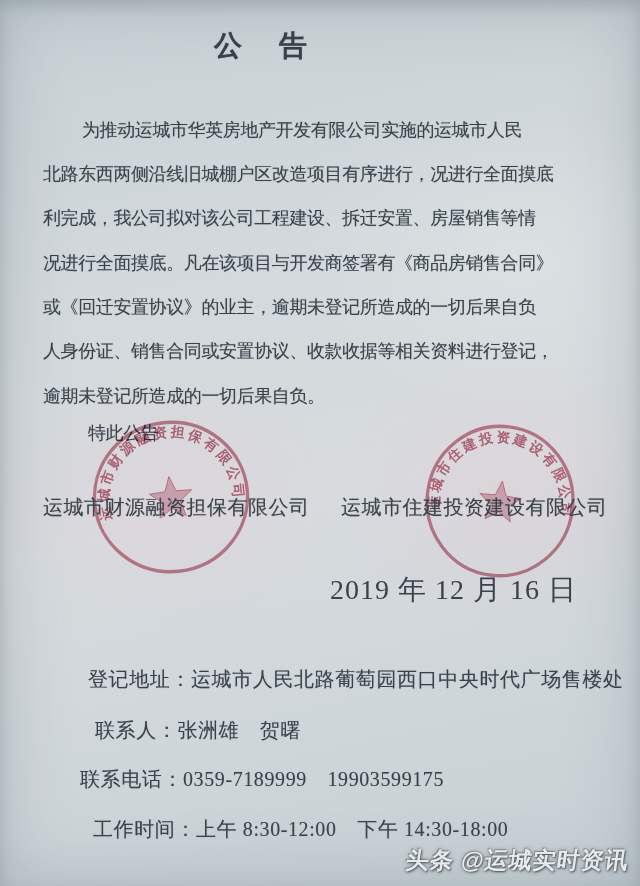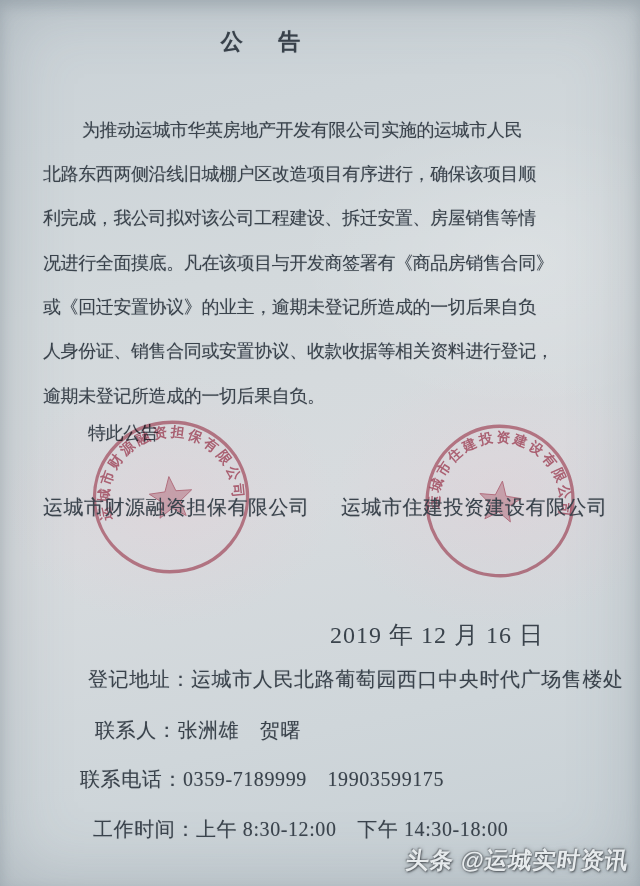--- a/index.html
+++ b/index.html
@@ -12,39 +12,39 @@
     position:relative;width:640px;height:886px;overflow:hidden;
     background:
       radial-gradient(240px 180px at 170px 500px, rgba(235,200,210,.28), transparent 70%),
       radial-gradient(240px 190px at 500px 495px, rgba(235,200,210,.28), transparent 70%),
       radial-gradient(300px 200px at 520px 260px, rgba(255,255,255,.18), transparent 75%),
       linear-gradient(168deg,#c9d1d6 0%,#d3d9dc 32%,#d7dbde 55%,#cfd6da 78%,#c6cfd4 100%);
     box-shadow:inset 0 0 70px rgba(88,104,114,.28), inset 0 6px 14px rgba(88,104,114,.25);
   }
   .title{
     position:absolute;top:27px;left:0;width:536px;text-align:center;
-    font-size:22px;font-weight:bold;letter-spacing:15px;color:#38414a;
+    font-size:28px;font-weight:bold;letter-spacing:15px;color:#38414a;
     text-shadow:0 0 1px rgba(56,65,74,.4);
   }
   .bodyline{
     position:absolute;left:43px;white-space:nowrap;
     font-size:18px;letter-spacing:-0.4px;color:#3a434c;
     text-shadow:0 0 1px rgba(58,67,76,.35);
   }
   .indent{left:82px;}
   .sig{
     position:absolute;top:494px;white-space:nowrap;
     font-size:20px;letter-spacing:0.5px;color:#3a434c;z-index:3;
     text-shadow:0 0 1px rgba(58,67,76,.35);
   }
   .sig.left{left:43px;}
   .sig.right{left:341px;}
   .date{
     position:absolute;top:571px;left:330px;white-space:nowrap;
-    font-size:24px;letter-spacing:1px;color:#3a434c;margin-top:48px;
+    font-size:28px;letter-spacing:1px;color:#3a434c;
   }
   .fline{
     position:absolute;left:44px;white-space:nowrap;
     font-size:20px;letter-spacing:0.6px;color:#3a434c;
     text-shadow:0 0 1px rgba(58,67,76,.3);
     margin-left:44px;
   }
   .seal{position:absolute;mix-blend-mode:multiply;z-index:2;}
   .seal.left{left:83px;top:413px;transform:rotate(-6deg);}
   .seal.right{left:418px;top:416px;transform:rotate(7deg);}
@@ -63,21 +63,21 @@
   }
 </style>
 </head>
 <body>
 
 <div class="photo">
 
   <div class="title">公 告</div>
 
   <div class="bodyline indent" style="top:118px">为推动运城市华英房地产开发有限公司实施的运城市人民</div>
-  <div class="bodyline" style="top:162px">北路东西两侧沿线旧城棚户区改造项目有序进行，确保该项目顺</div>
+  <div class="bodyline" style="top:162px">北路东西两侧沿线旧城棚户区改造项目有序进行，况进行全面摸底</div>
   <div class="bodyline" style="top:206px">利完成，我公司拟对该公司工程建设、拆迁安置、房屋销售等情</div>
   <div class="bodyline" style="top:251px">况进行全面摸底。凡在该项目与开发商签署有《商品房销售合同》</div>
   <div class="bodyline" style="top:295px">或《回迁安置协议》的业主，逾期未登记所造成的一切后果自负</div>
   <div class="bodyline" style="top:339px">人身份证、销售合同或安置协议、收款收据等相关资料进行登记，</div>
   <div class="bodyline" style="top:384px">逾期未登记所造成的一切后果自负。</div>
   <div class="bodyline" style="top:421px;left:88px">特此公告</div>
 
   <div class="seal left">
     <svg width="176" height="168" viewBox="0 0 180 180">
       <ellipse class="seal-ring" cx="90" cy="90" rx="82" ry="80"></ellipse>

